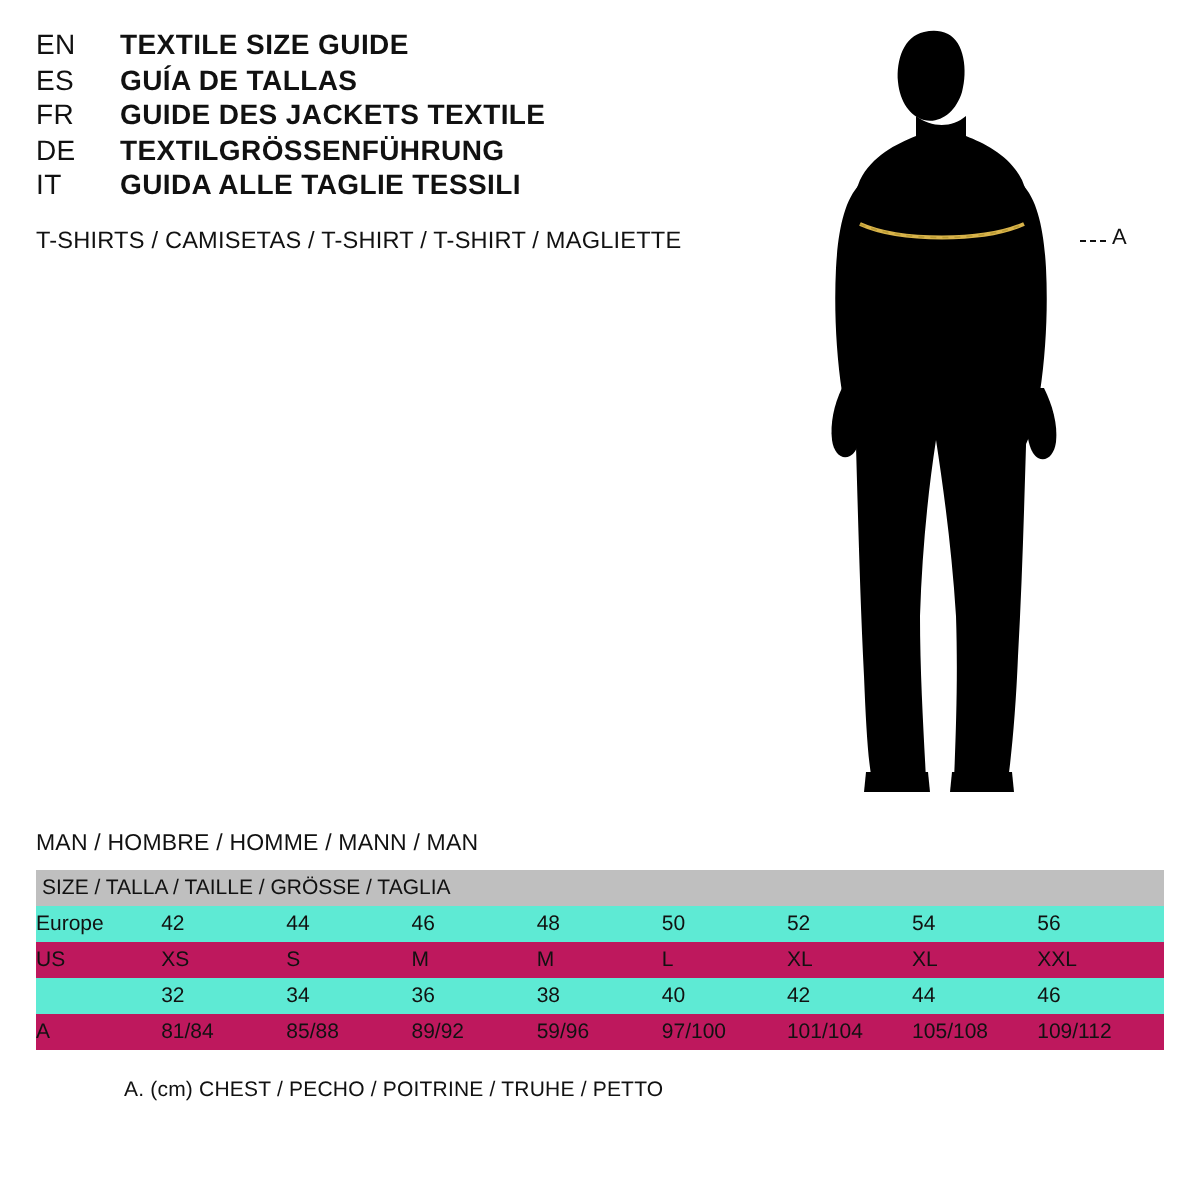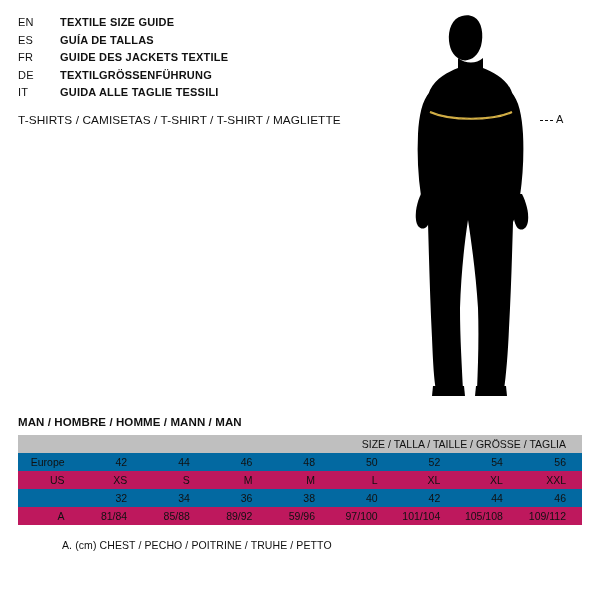--- a/index.html
+++ b/index.html
@@ -24,21 +24,21 @@
   
   .lang-block {
     position: absolute;
     left: 18px;
     top: 14px;
     width: 380px;
   }
   .lang-row {
     display: flex;
     align-items: center;
-    font-size: 11px;
+    font-size: 14px;
     line-height: 17.5px;
     letter-spacing: 0.2px;
   }
   .lang-code {
     width: 42px;
     flex: 0 0 42px;
     color: #111111;
   }
   .lang-text {
     color: #111111;
@@ -90,44 +90,43 @@
 
   
   .table-section {
     position: absolute;
     left: 18px;
     top: 416px;
     width: 564px;
   }
   .man-title {
     font-size: 11.5px;
-    font-weight: bold;
+    font-weight: normal;
     letter-spacing: 0.1px;
     color: #111111;
     margin-bottom: 7px;
   }
   table.size-table {
     border-collapse: collapse;
     width: 564px;
     table-layout: fixed;
     font-size: 10.5px;
   }
   table.size-table td {
-    padding: 2px 16px 2px 0;
+    padding: 2px 0 2px 0;
     color: #111111;
     line-height: 14px;
-    text-align: right;
   }
   tr.row-head td {
     background: #bfbfbf;
     font-weight: normal;
     padding-left: 3px;
   }
   tr.row-shade td {
-    background: #0369a1;
+    background: #5eead4;
   }
   tr.row-light td {
     background: #be185d;
   }
   td.col-label {
     width: 86px;
     padding-left: 3px;
   }
   td.col-v {
     width: 68px;

